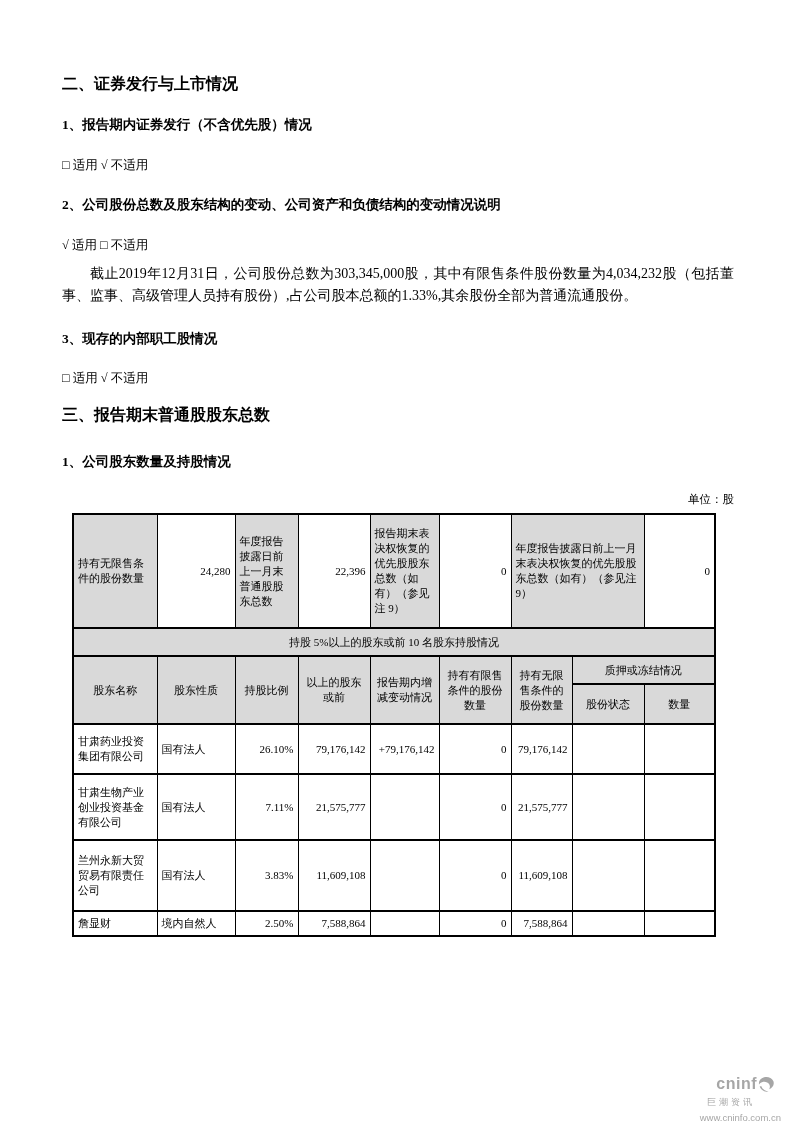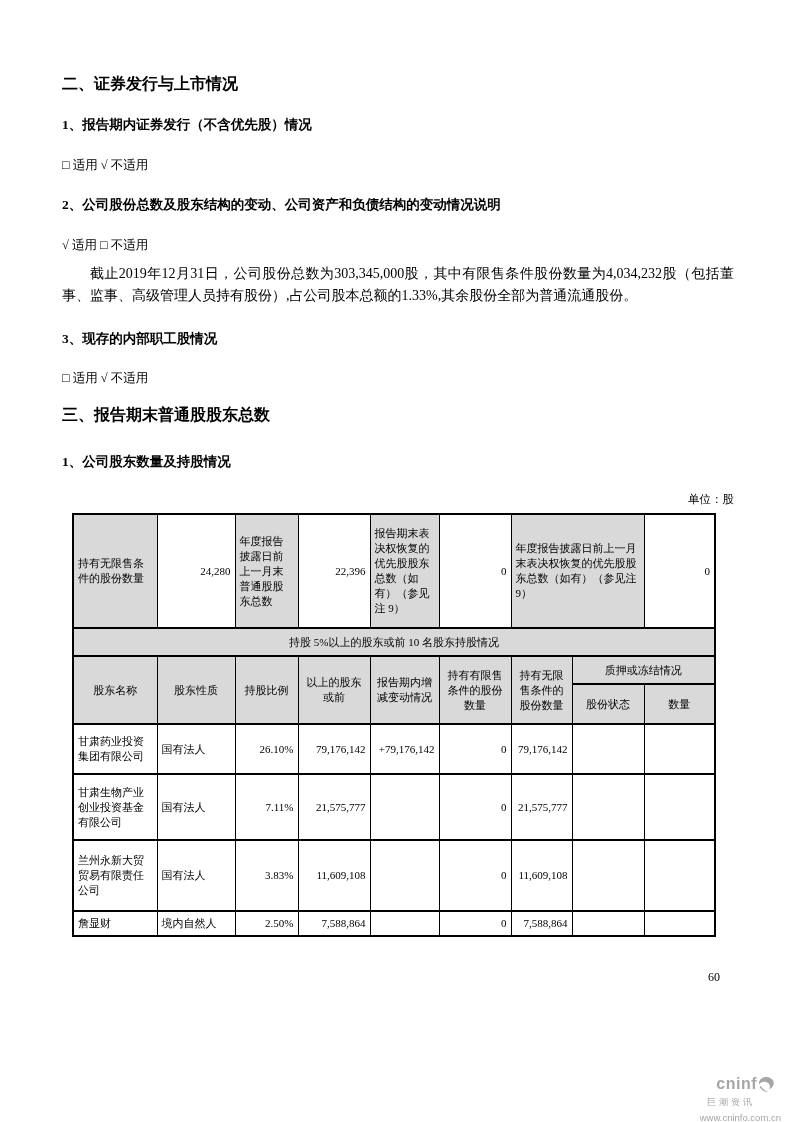--- a/index.html
+++ b/index.html
@@ -199,21 +199,20 @@
         <td class="num">7,588,864</td>
         <td class="num"></td>
         <td class="num">0</td>
         <td class="num">7,588,864</td>
         <td></td>
         <td></td>
       </tr>
     </tbody>
   </table>
 
-  <div class="page-num">60</div>
 
   <div class="cninfo-logo">
     <div class="row1">
       <span class="brand">cninf</span>
       <span style="margin-left:1px;display:inline-flex;">
         <svg width="17" height="15" viewBox="0 0 24 22" aria-hidden="true">
           <path d="M12 0 C5 0 0 5 1 11 C4 7 9 6 13 8 C17 10 18 14 16 18 C21 16 24 11 22 6 C20 2 16 0 12 0 Z" fill="#a6a6a6"></path>
           <path d="M2 14 C4 19 10 23 15 21 C10 21 6 18 4.5 13.5 C3.6 13.6 2.8 13.7 2 14 Z" fill="#a6a6a6"></path>
         </svg>
       </span>

